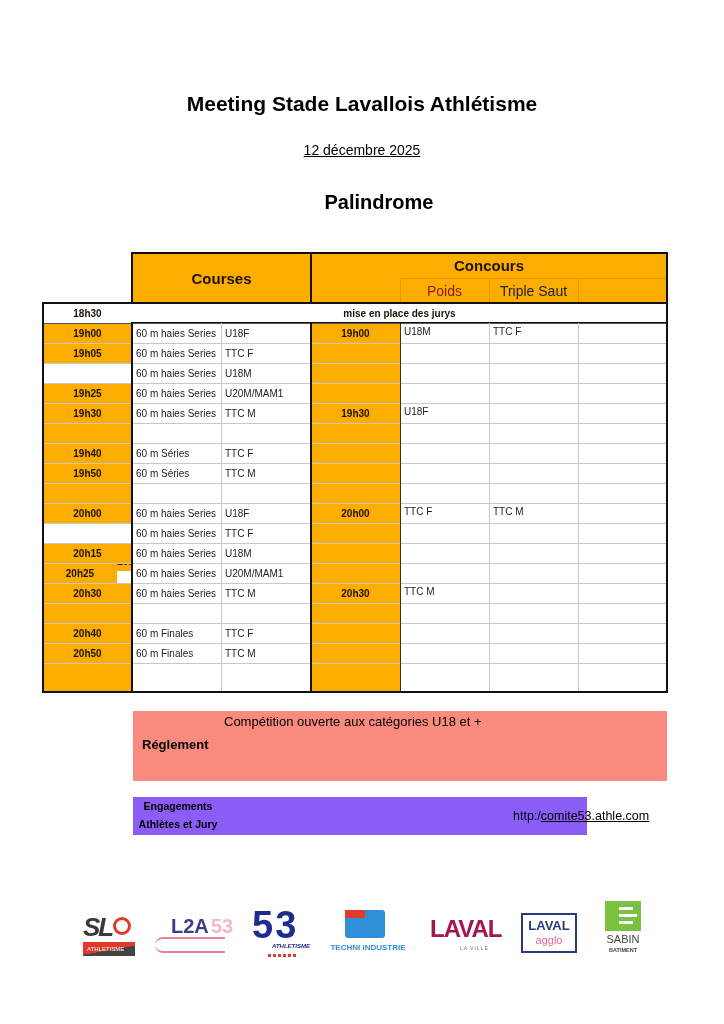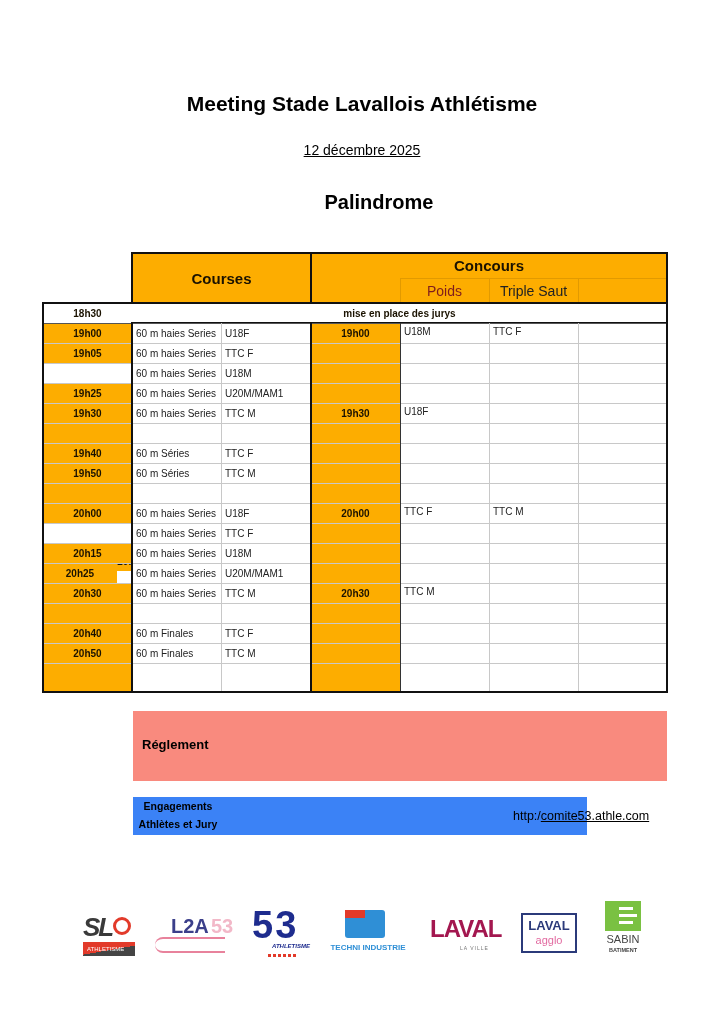--- a/index.html
+++ b/index.html
@@ -13,21 +13,21 @@
   .cell { position:absolute; box-sizing:border-box; font-size:10px; display:flex; align-items:center; }
   .or { background:#FDAD00; }
   .wh { background:#ffffff; }
   .time { justify-content:center; font-weight:bold; font-size:10px; color:#1a1200; }
   .txt { padding-left:4px; color:#222; }
   .hline { position:absolute; height:1px; background:#c8c8c8; }
   .vline { position:absolute; width:1px; background:#c8c8c8; }
   .bk { position:absolute; background:#111; }
 
   #reg-box { left:133px; top:711px; width:534px; height:70px; background:#F98A7E; }
-  #eng-box { left:133px; top:797px; width:454px; height:38px; background:#3b82f6; }
+  #eng-box { left:133px; top:797px; width:454px; height:38px; background:#8b5cf6; }
   .logo { position:absolute; }
 </style>
 </head>
 <body>
 
 <div id="title" class="abs">Meeting Stade Lavallois Athlétisme</div>
 <div id="date" class="abs"><span>12 décembre 2025</span></div>
 <div id="subtitle" class="abs">Palindrome</div>
 
 <div id="schedule">
@@ -198,20 +198,21 @@
     <div class="bk" style="left: 666px; top: 252px; width: 2px; height: 441px;"></div>
     <div class="bk" style="left: 131px; top: 252px; width: 2px; height: 51px;"></div>
     <div class="bk" style="left: 131px; top: 322px; width: 2px; height: 370px;"></div>
     <div class="bk" style="left: 310px; top: 252px; width: 2px; height: 51px;"></div>
     <div class="bk" style="left: 310px; top: 322px; width: 2px; height: 370px;"></div>
     <div class="bk" style="left: 131px; top: 322px; width: 537px; height: 1px;"></div>
   </div>
 
 <div id="reg-box" class="abs">
   <div class="abs" style="left:9px; top:26px; font-size:13px; font-weight:bold;">Réglement</div>
+  <div class="abs" style="left:91px; top:3px; font-size:13px;">Compétition ouverte aux catégories U18 et +</div>
 </div>
 
 <div id="eng-box" class="abs">
   <div class="abs" style="left:0; width:90px; top:3px; text-align:center; font-size:10.5px; font-weight:bold;">Engagements</div>
   <div class="abs" style="left:0; width:90px; top:21px; text-align:center; font-size:10.5px; font-weight:bold;">Athlètes et Jury</div>
   <div class="abs" style="left:380px; top:12px; font-size:12.5px;"><span>http:/</span><span style="text-decoration:underline;">comite53.athle.com</span></div>
 </div>
 
 <div>
   <div class="logo" style="left:83px; top:912px; width:54px; height:46px;">

